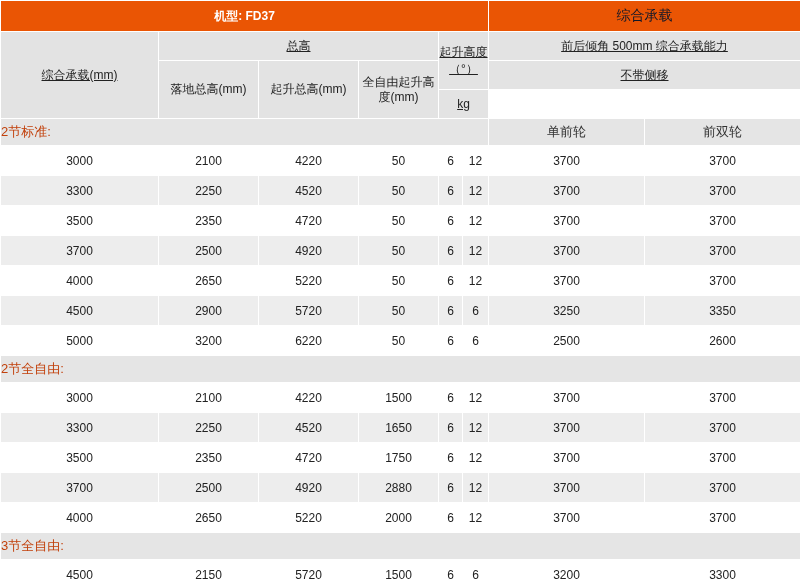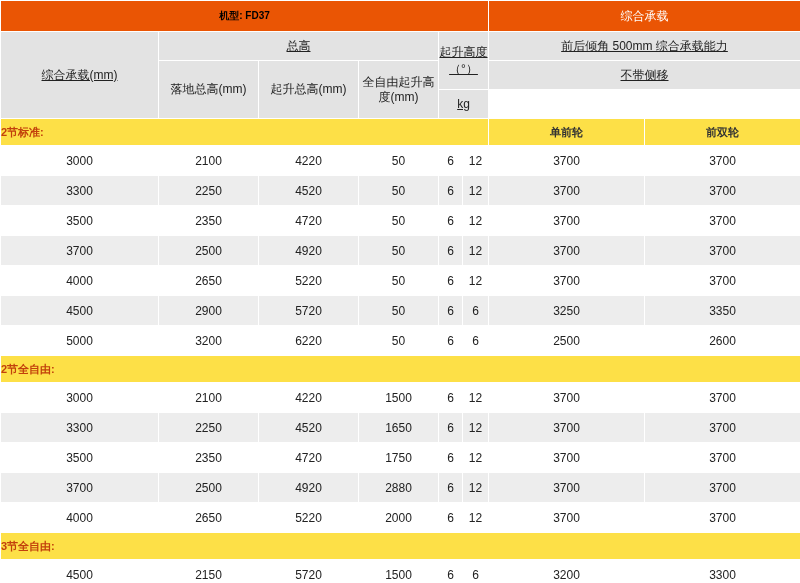--- a/index.html
+++ b/index.html
@@ -22,55 +22,55 @@
   }
   table.spec td, table.spec th {
     border: 1px solid #ffffff;
     text-align: center;
     vertical-align: middle;
     padding: 0;
   }
   
   .hdr-model {
     background: #ea5504;
-    color: #000000;
+    color: #ffffff;
     font-weight: bold;
-    font-size: 10px;
+    font-size: 12px;
     text-align: left;
     padding-left: 12px;
     height: 30px;
   }
   .hdr-cap {
     background: #ea5504;
-    color: #ffffff;
-    font-size: 12px;
+    color: #0f172a;
+    font-size: 14px;
     height: 30px;
     text-align: center;
   }
   .hdr-grey {
     background: #e3e3e3;
     color: #222;
     height: 28px;
     font-size: 12px;
     text-decoration: underline;
   }
   .hdr-grey-tall {
     background: #e3e3e3;
     color: #222;
     height: 36px;
     font-size: 12px;
     line-height: 1.25;
   }
   
   .section-row td {
-    background: #fde047;
+    background: #e5e5e5;
     height: 26px;
-    font-weight: bold;
+    font-weight: normal;
     color: #333;
-    font-size: 11px;
+    font-size: 13px;
   }
   .section-label {
     text-align: left !important;
     padding-left: 10px;
     color: #c2410c !important;
   }
   
   tr.data-row td {
     height: 29px;
     font-size: 12px;

